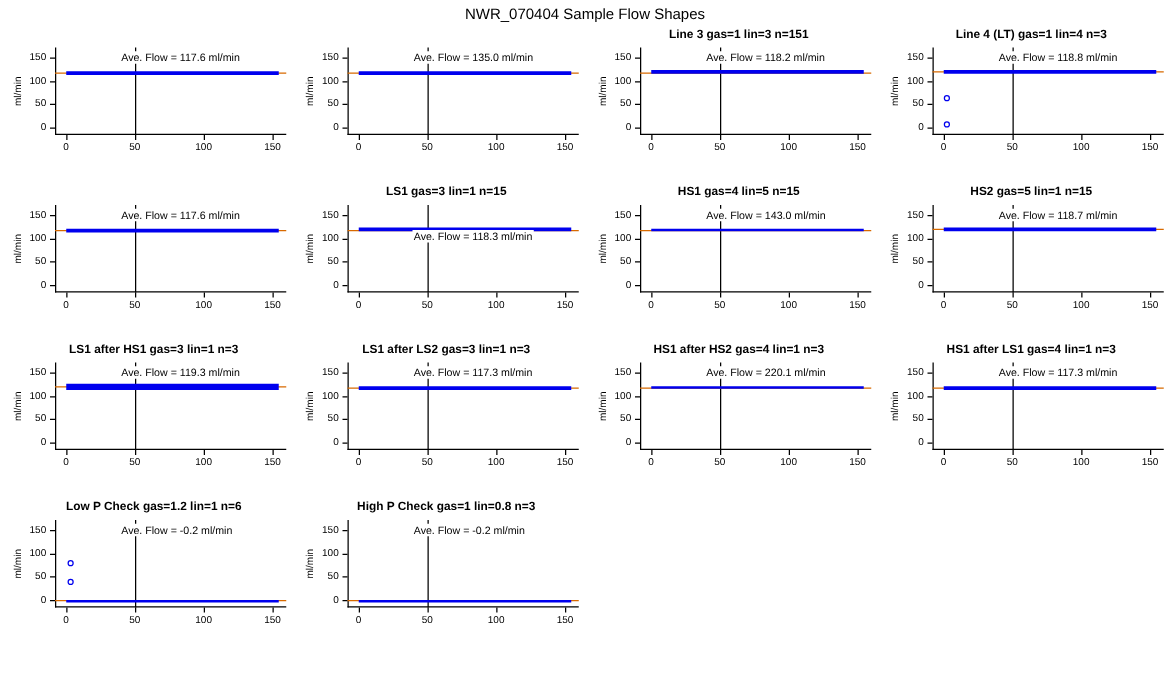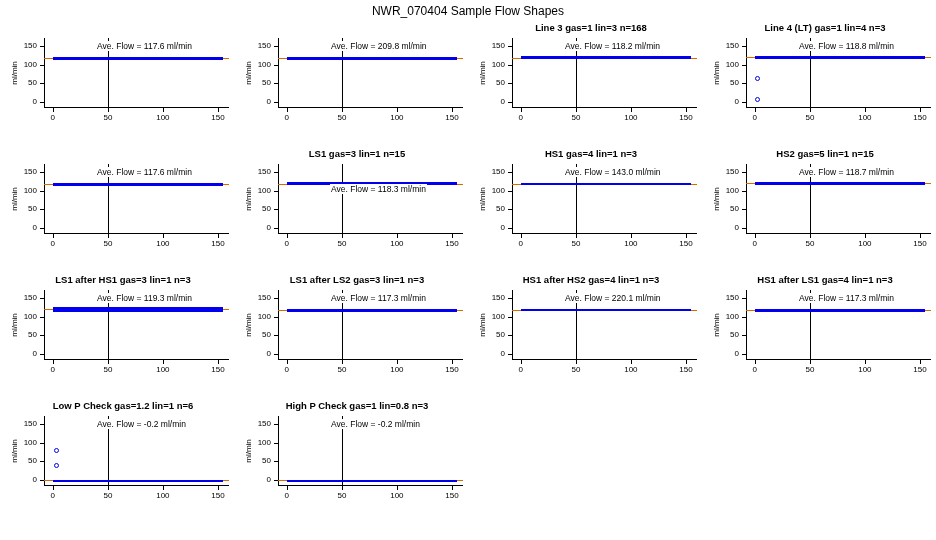--- a/index.html
+++ b/index.html
@@ -218,25 +218,25 @@
             <div class="xtick" style="left:63.9px"></div>
             <div class="xtick-label" style="left:63.9px">50</div>
             <div class="xtick" style="left:118.9px"></div>
             <div class="xtick-label" style="left:118.9px">100</div>
             <div class="xtick" style="left:174.0px"></div>
             <div class="xtick-label" style="left:174.0px">150</div>
             <div class="vline" style="left:63.9px"></div>
             <div class="hline" style="top:19.9px"></div>
             <div class="databand" style="left:9.4px;top:18.5px;width:170.1px;height:3.0px"></div>
           </div>
-          <div class="annot" style="left:52px;top:3px">Ave. Flow =  209.8  ml/min</div>
+          <div class="annot" style="left:52px;top:3px">Ave. Flow =  135.0  ml/min</div>
         </div>
       </div>
       <div class="panel" style="left: 474px; top: 22px;">
-        <div class="panel-title">Line 3 gas=1 lin=3 n=168</div>
+        <div class="panel-title">Line 3 gas=1 lin=3 n=151</div>
         <div class="ylab">
           <span>ml/min</span>
         </div>
         <div class="plotwrap">
           <div class="axisbox">
             <div class="axis-line yaxis-line"></div>
             <div class="axis-line xaxis-line"></div>
             <div class="ytick" style="top:64.3px">
               <span class="ytick-label">0</span>
             </div>
@@ -367,21 +367,21 @@
             <div class="xtick" style="left:174.0px"></div>
             <div class="xtick-label" style="left:174.0px">150</div>
             <div class="vline" style="left:63.9px"></div>
             <div class="hline" style="top:19.6px"></div>
             <div class="databand" style="left:9.4px;top:18.2px;width:170.1px;height:3.0px"></div>
           </div>
           <div class="annot" style="left:52px;top:20px">Ave. Flow =  118.3  ml/min</div>
         </div>
       </div>
       <div class="panel" style="left: 474px; top: 148px;">
-        <div class="panel-title">HS1 gas=4 lin=1 n=3</div>
+        <div class="panel-title">HS1 gas=4 lin=5 n=15</div>
         <div class="ylab">
           <span>ml/min</span>
         </div>
         <div class="plotwrap">
           <div class="axisbox">
             <div class="axis-line yaxis-line"></div>
             <div class="axis-line xaxis-line"></div>
             <div class="ytick" style="top:64.3px">
               <span class="ytick-label">0</span>
             </div>

